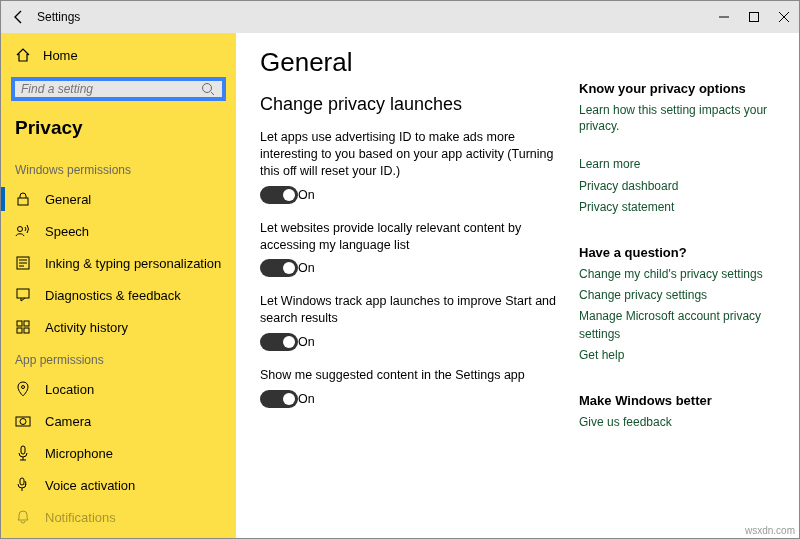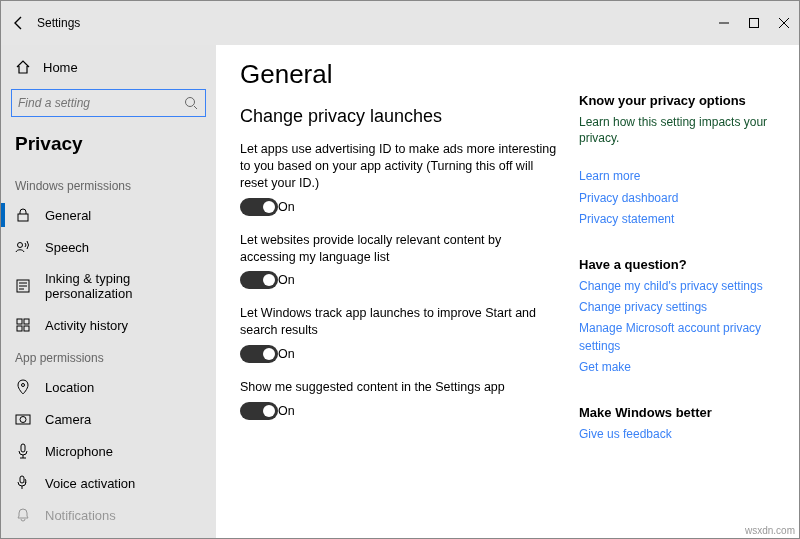--- a/index.html
+++ b/index.html
@@ -1,45 +1,45 @@
 <!DOCTYPE html>
 <html><head>
 <meta charset="utf-8">
 <style>
 * { box-sizing: border-box; margin: 0; padding: 0; }
 body { font-family: "Segoe UI", Arial, sans-serif; font-size: 13px; color: #000; background: #fff; width: 800px; height: 539px; overflow: hidden; border: 1px solid #888; position: relative; }
-.titlebar { height: 44px; display: flex; align-items: center; background: #e6e6e6; }
+.titlebar { height: 32px; display: flex; align-items: center; background: #e6e6e6; }
 .tb-left { display: flex; align-items: center; gap: 10px; padding-left: 10px; }
 .tb-back { width: 16px; height: 16px; display: flex; align-items: center; justify-content: center; cursor: pointer; }
 .tb-title { font-size: 12px; }
 .tb-spacer { flex: 1; }
 .tb-btn { width: 30px; height: 32px; display: flex; align-items: center; justify-content: center; cursor: pointer; }
 .container { display: flex; height: calc(100% - 32px); }
-.sidebar { width: 215px; background: #e5e5e5; padding: 8px; display: flex; flex-direction: column; overflow: hidden; }
+.sidebar { width: 235px; background: #fde047; padding: 8px; display: flex; flex-direction: column; overflow: hidden; }
 .home-row { display: flex; align-items: center; gap: 12px; padding: 6px 6px 12px 6px; cursor: pointer; }
-.search { display: flex; align-items: center; border: 1px solid #3b82f6; background: #e6e6e6; height: 28px; padding: 0 6px; margin: 2px 2px 12px 2px; }
+.search { display: flex; align-items: center; border: 4px solid #3b82f6; background: #e6e6e6; height: 28px; padding: 0 6px; margin: 2px 2px 12px 2px; }
 .search input { flex: 1; border: none; background: transparent; font-size: 12px; outline: none; font-style: italic; color: #666; }
 .bc { font-weight: 600; font-size: 19px; padding: 4px 6px 14px 6px; }
 .group-label { font-size: 12px; color: #666; padding: 10px 6px 6px 6px; }
 .nav-item { display: flex; align-items: center; gap: 14px; padding: 8px 6px; cursor: pointer; position: relative; }
 .nav-item.selected::before { content: ""; position: absolute; left: -8px; top: 4px; bottom: 4px; width: 4px; background: #0067c0; }
 .content { flex: 1; display: flex; padding: 10px 20px 0 24px; overflow: hidden; }
 .main-col { flex: 1; padding-right: 20px; }
 .right-col { width: 200px; padding-top: 38px; font-size: 12px; }
 h1 { font-weight: 400; font-size: 26px; margin: 4px 0 16px 0; }
 h2 { font-weight: 400; font-size: 18px; margin: 0 0 14px 0; }
 .opt { margin-bottom: 16px; font-size: 12.5px; }
 .opt-desc { line-height: 1.35; margin-bottom: 6px; }
 .toggle-row { display: flex; align-items: center; }
 .toggle { width: 38px; height: 18px; border-radius: 9px; background: #333; position: relative; cursor: pointer; }
 .toggle::after { content: ""; width: 12px; height: 12px; border-radius: 50%; background: #fff; position: absolute; top: 3px; right: 3px; }
 .rh { font-weight: 600; margin-bottom: 6px; margin-top: 28px; font-size: 13px; }
 .rh:first-child { margin-top: 0; }
 .rtxt { color: #14532d; margin-bottom: 22px; line-height: 1.35; }
-.rlink { color: #3b82f6; margin-bottom: 4px; cursor: pointer; line-height: 1.45; }
+.rlink { color: #14532d; margin-bottom: 4px; cursor: pointer; line-height: 1.45; }
 .ic { width: 16px; height: 16px; flex: none; }
 .watermark { position: absolute; bottom: 2px; right: 4px; font-size: 10px; color: #999; }
 </style>
 </head>
 <body>
 
 <div class="titlebar">
   <div class="tb-left">
     <div class="tb-back">
       <svg class="ic" viewBox="0 0 16 16">
@@ -101,20 +101,27 @@
     </div>
     <div class="nav-item">
       <svg class="ic" viewBox="0 0 16 16">
           <rect x="2" y="2" width="12" height="12" stroke="#000" fill="none"></rect>
           <path d="M4 5 H12 M4 8 H12 M4 11 H9" stroke="#000"></path>
         </svg>
       <span>Inking &amp; typing personalization</span>
     </div>
     <div class="nav-item">
       <svg class="ic" viewBox="0 0 16 16">
+          <rect x="2" y="2" width="12" height="9" stroke="#000" fill="none"></rect>
+          <path d="M6 11 L6 14 L10 11" stroke="#000" fill="none"></path>
+        </svg>
+      <span>Diagnostics &amp; feedback</span>
+    </div>
+    <div class="nav-item">
+      <svg class="ic" viewBox="0 0 16 16">
           <rect x="2" y="2" width="5" height="5" stroke="#000" fill="none"></rect>
           <rect x="9" y="2" width="5" height="5" stroke="#000" fill="none"></rect>
           <rect x="2" y="9" width="5" height="5" stroke="#000" fill="none"></rect>
           <rect x="9" y="9" width="5" height="5" stroke="#000" fill="none"></rect>
         </svg>
       <span>Activity history</span>
     </div>
 
     <div class="group-label">App permissions</div>
 
@@ -193,21 +200,21 @@
       <div class="rh">Know your privacy options</div>
       <div class="rtxt">Learn how this setting impacts your privacy.</div>
       <div class="rlink">Learn more</div>
       <div class="rlink">Privacy dashboard</div>
       <div class="rlink">Privacy statement</div>
 
       <div class="rh">Have a question?</div>
       <div class="rlink">Change my child's privacy settings</div>
       <div class="rlink">Change privacy settings</div>
       <div class="rlink">Manage Microsoft account privacy settings</div>
-      <div class="rlink">Get make</div>
+      <div class="rlink">Get help</div>
 
       <div class="rh">Make Windows better</div>
       <div class="rlink">Give us feedback</div>
     </div>
   </div>
 </div>
 
 <div class="watermark">wsxdn.com</div>
 
 </body></html>

